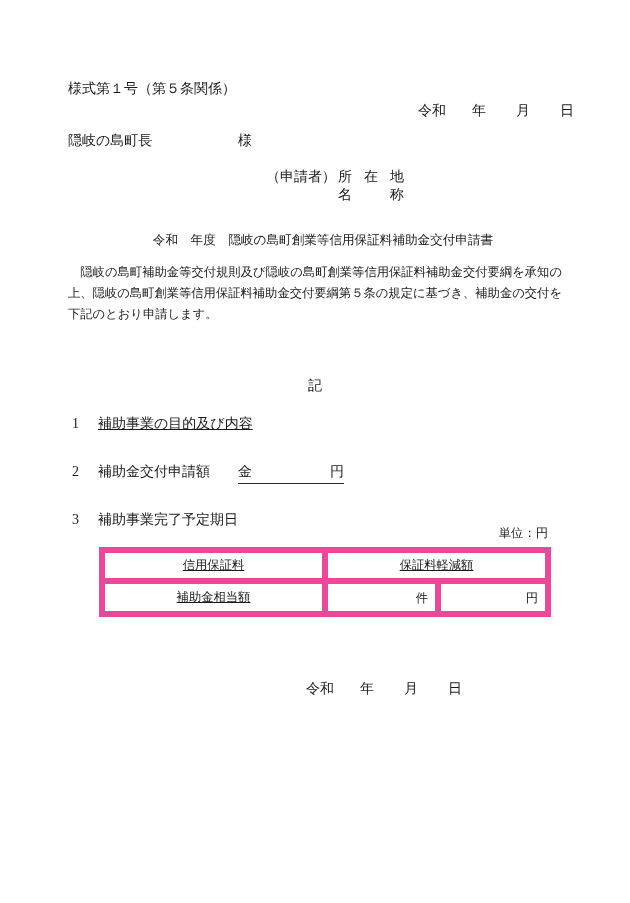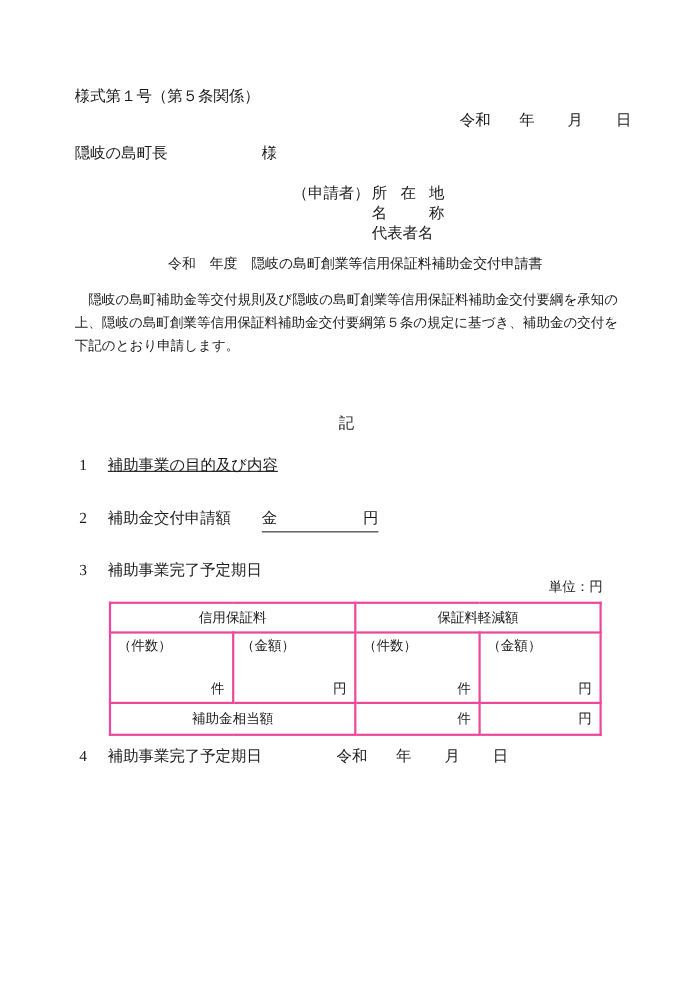--- a/index.html
+++ b/index.html
@@ -134,23 +134,24 @@
   #cost-table {
     position: absolute;
     left: 99px;
     top: 547px;
     width: 446px;
     border-collapse: collapse;
     table-layout: fixed;
     font-size: 12.3px;
   }
   #cost-table td {
-    border: 2px solid #ec4899;
+    border: 6px solid #ec4899;
     padding: 0;
     vertical-align: top;
+    text-decoration: underline;
   }
   #cost-table .hdr {
     text-align: center;
     height: 25px;
     line-height: 25px;
     vertical-align: middle;
   }
   #cost-table .datacell {
     height: 62px;
     position: relative;
@@ -199,24 +200,20 @@
   <div class="abs t12" id="addressee-suffix">様</div>
 
   <div class="abs t12" id="applicant-block">
     <div class="app-row">
       <span id="applicant-label">（申請者）</span>
       <span class="app-field">所在地</span>
     </div>
     <div class="app-row">
       <span id="applicant-label-spacer" style="width:72px;flex:none;"></span>
       <span class="app-field">名称</span>
-    </div>
-    <div class="app-row">
-      <span style="width:72px;flex:none;"></span>
-      <span class="app-field nojust">代表者名</span>
     </div>
   </div>
 
   <div class="abs" id="doc-title" style="position:absolute;">令和　年度　隠岐の島町創業等信用保証料補助金交付申請書</div>
 
   <div id="body-text">
     <p>隠岐の島町補助金等交付規則及び隠岐の島町創業等信用保証料補助金交付要綱を承知の上、隠岐の島町創業等信用保証料補助金交付要綱第５条の規定に基づき、補助金の交付を下記のとおり申請します。</p>
   </div>
 
   <div class="abs t12" id="ki-marker" style="position:absolute;">記</div>
@@ -244,49 +241,28 @@
         <col class="col-b">
         <col class="col-c">
         <col class="col-d">
     </colgroup>
     <tbody>
       <tr>
         <td class="hdr" colspan="2">信用保証料</td>
         <td class="hdr" colspan="2">保証料軽減額</td>
       </tr>
       <tr>
-        <td class="datacell">
-          <span class="cap">（件数）</span>
-          <span class="unit">件</span>
-        </td>
-        <td class="datacell">
-          <span class="cap">（金額）</span>
-          <span class="unit">円</span>
-        </td>
-        <td class="datacell">
-          <span class="cap">（件数）</span>
-          <span class="unit">件</span>
-        </td>
-        <td class="datacell">
-          <span class="cap">（金額）</span>
-          <span class="unit">円</span>
-        </td>
-      </tr>
-      <tr>
         <td class="totrow label" colspan="2">補助金相当額</td>
         <td class="totrow">
           <span class="unit">件</span>
         </td>
         <td class="totrow">
           <span class="unit">円</span>
         </td>
       </tr>
     </tbody>
   </table>
 
-  <div class="abs t12" id="item-4">
-    <span class="item-num">4</span><span>補助事業完了予定期日</span>
-  </div>
   <div class="abs t12" id="item-4-date">
     <span>令和</span><span class="gap-md"></span><span>年</span><span class="gap-lg"></span><span>月</span><span class="gap-lg"></span><span>日</span>
   </div>
 
 </div>
 
 </body></html>

